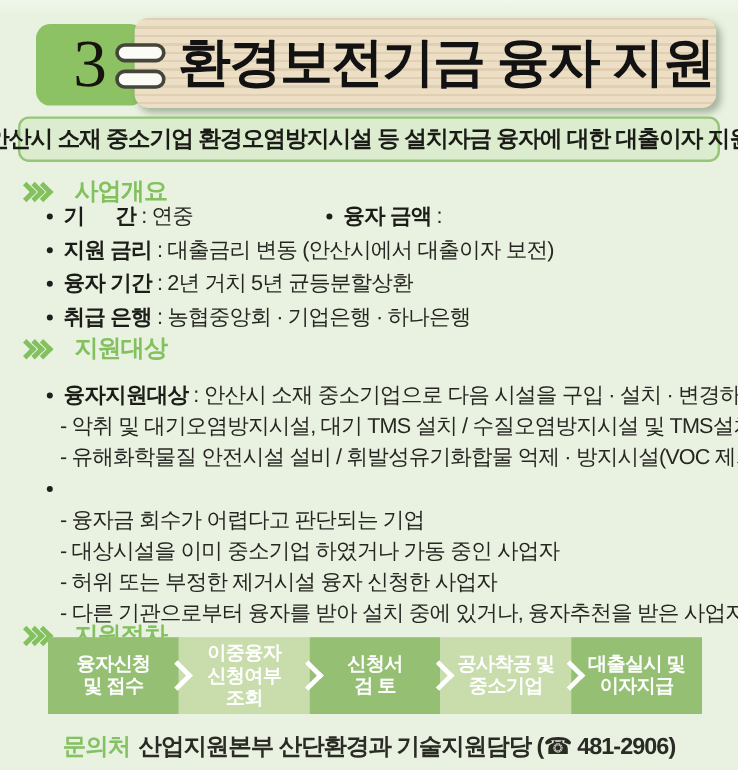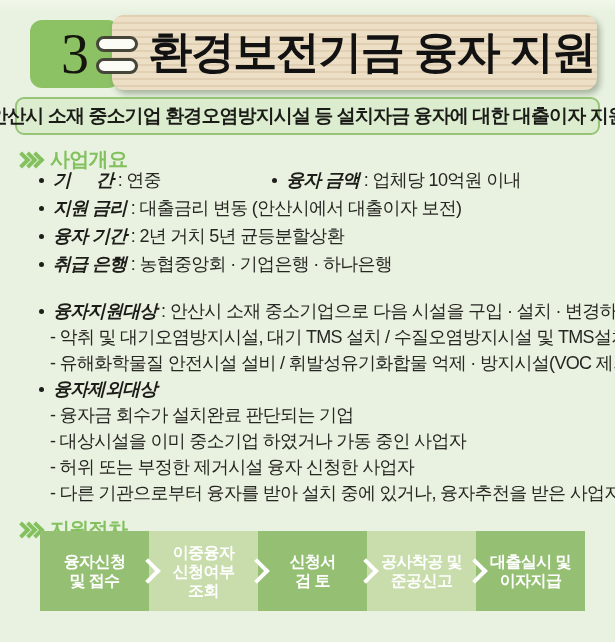--- a/index.html
+++ b/index.html
@@ -32,38 +32,38 @@
   }
   .ring.r1{top:36px}.ring.r2{top:58px}
   .subtitle{
     position:absolute;left:15px;top:97px;width:585px;height:38px;box-sizing:border-box;
     background:#dcedcf;border:2px solid #96c578;border-radius:9px;
     display:flex;align-items:center;justify-content:center;
     font-size:19px;font-weight:600;letter-spacing:-0.9px;color:#1b1b18;white-space:nowrap;
   }
   
   .sec-head{
-    position:absolute;left:16px;display:flex;align-items:center;gap:8px;
+    position:absolute;left:16px;display:flex;align-items:center;gap:20px;
     color:#83c05e;font-size:20px;font-weight:bold;letter-spacing:-0.7px;
   }
   .chev3{display:flex;align-items:center;margin-top:1px;}
   .chev3 i{display:block;width:8px;height:8px;border-top:4px solid #83c05e;border-right:4px solid #83c05e;transform:rotate(45deg);}
   .chev3 i + i{margin-left:-5px;}
   
   .list{position:absolute;left:37px;right:10px;font-size:18px;letter-spacing:-0.7px;color:#262622;}
   .row{display:flex;align-items:center;height:28px;white-space:nowrap;}
   .line{display:flex;align-items:center;height:26px;white-space:nowrap;}
   .bullet{width:5px;height:5px;border-radius:50%;background:#1e1e1a;margin:0 9px 0 2px;flex:none;}
-  .lab{font-weight:bold;white-space:pre;color:#1c1c18;font-style:italic;}
+  .lab{font-weight:bold;white-space:pre;color:#1c1c18;}
   .sep{white-space:pre;}
   .val{white-space:pre;}
   .col1{width:233px;display:flex;align-items:center;}
   .sub{padding-left:13px;white-space:pre;}
   
-  .flow{position:absolute;left:40px;top:531px;width:545px;height:80px;display:flex;}
+  .flow{position:absolute;left:40px;top:531px;width:545px;height:64px;display:flex;}
   .step{
     flex:1;display:flex;align-items:center;justify-content:center;text-align:center;
     color:#ffffff;font-weight:bold;font-size:16px;line-height:19px;
     white-space:pre-line;letter-spacing:-0.6px;
   }
   .step.dark{background:#95c074;}
   .step.light{background:#c8dcac;}
   .flow-chev{
     position:absolute;top:50%;margin-top:-9px;width:14px;height:14px;
     border-top:4px solid #fff;border-right:4px solid #fff;transform:rotate(45deg);
@@ -105,21 +105,20 @@
     <div class="row">
       <span class="col1">
         <span class="bullet"></span>
         <span class="lab">기      간</span>
           <span class="sep"> : </span>
           <span class="val">연중</span>
       </span>
       <span class="bullet"></span>
       <span class="lab">융자 금액</span>
         <span class="sep"> : </span>
-        <span class="val">업체당 10억원 이내</span>
     </div>
     <div class="row">
       <span class="bullet"></span>
       <span class="lab">지원 금리</span>
         <span class="sep"> : </span>
         <span class="val">대출금리 변동 (안산시에서 대출이자 보전)</span>
     </div>
     <div class="row">
       <span class="bullet"></span>
       <span class="lab">융자 기간</span>
@@ -127,39 +126,46 @@
         <span class="val">2년 거치 5년 균등분할상환</span>
     </div>
     <div class="row">
       <span class="bullet"></span>
       <span class="lab">취급 은행</span>
         <span class="sep"> : </span>
         <span class="val">농협중앙회 · 기업은행 · 하나은행</span>
     </div>
   </div>
 
-  <div class="list" style="top:298px;">
+  <div class="sec-head" style="top:277px;">
+    <span class="chev3">
+        <i></i>
+        <i></i>
+        <i></i>
+      </span>
+    <span>지원대상</span>
+  </div>
+  <div class="list" style="top:316px;">
     <div class="line">
       <span class="bullet"></span>
       <span class="lab">융자지원대상</span>
         <span class="sep"> : </span>
         <span class="val">안산시 소재 중소기업으로 다음 시설을 구입 · 설치 · 변경하는 경우</span>
     </div>
     <div class="line">
       <span class="sub">- 악취 및 대기오염방지시설, 대기 TMS 설치 / 수질오염방지시설 및 TMS설치</span>
     </div>
     <div class="line">
       <span class="sub">- 유해화학물질 안전시설 설비 / 휘발성유기화합물 억제 · 방지시설(VOC 제거시설) 등</span>
     </div>
     <div class="line">
       <span class="bullet"></span>
-      <span class="lab">융자제외대상</span>
-    </div>
-    <div class="line">
-      <span class="sub">- 융자금 회수가 설치완료 판단되는 기업</span>
+    </div>
+    <div class="line">
+      <span class="sub">- 융자금 회수가 어렵다고 판단되는 기업</span>
     </div>
     <div class="line">
       <span class="sub">- 대상시설을 이미 중소기업 하였거나 가동 중인 사업자</span>
     </div>
     <div class="line">
       <span class="sub">- 허위 또는 부정한 제거시설 융자 신청한 사업자</span>
     </div>
     <div class="line">
       <span class="sub">- 다른 기관으로부터 융자를 받아 설치 중에 있거나, 융자추천을 받은 사업자</span>
     </div>
@@ -175,23 +181,26 @@
   </div>
   <div class="flow">
     <div class="step dark"><span>융자신청
 및 접수</span></div>
     <div class="step light"><span>이중융자
 신청여부
 조회</span></div>
     <div class="step dark"><span>신청서
 검 토</span></div>
     <div class="step light"><span>공사착공 및
-준공신고</span></div>
+중소기업</span></div>
     <div class="step dark"><span>대출실시 및
 이자지급</span></div>
     <span class="flow-chev" style="left:99px;"></span>
     <span class="flow-chev" style="left:208px;"></span>
     <span class="flow-chev" style="left:317px;"></span>
     <span class="flow-chev" style="left:426px;"></span>
   </div>
 
+  <div class="footer">
+    <span class="flab">문의처</span><span>산업지원본부 산단환경과 기술지원담당 (☎ 481-2906)</span>
+  </div>
 
 </div>
 
 </body></html>

